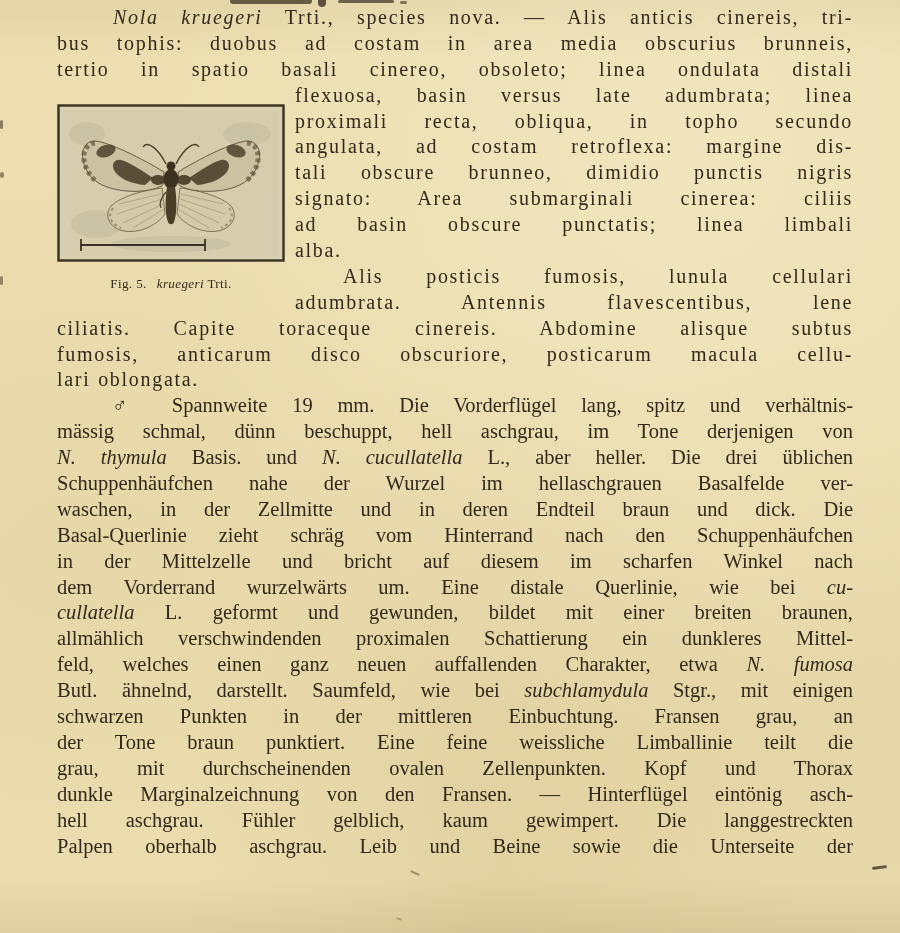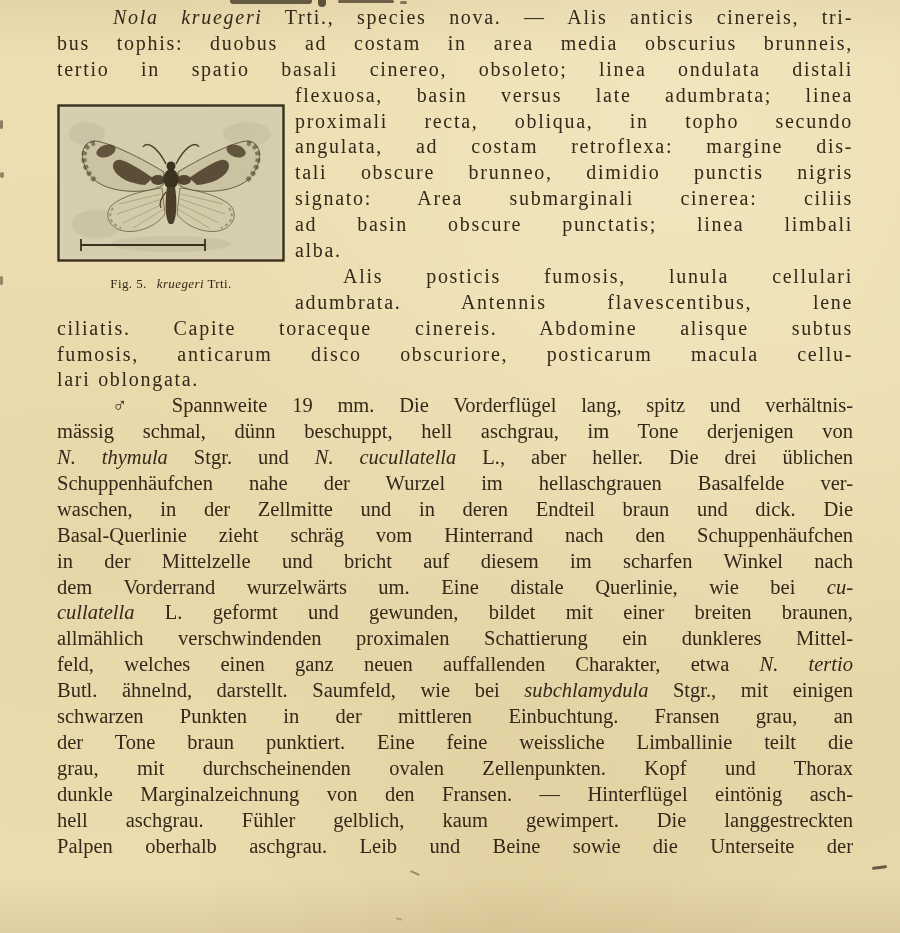--- a/index.html
+++ b/index.html
@@ -74,29 +74,29 @@
       <div class="line latin wrap"><span>signato: Area submarginali cinerea: ciliis</span></div>
       <div class="line latin wrap"><span>ad basin obscure punctatis; linea limbali</span></div>
       <div class="line latin wrap nojust"><span>alba.</span></div>
       <div class="line latin wrap" style="text-indent: 48px;"><span>Alis posticis fumosis, lunula cellulari</span></div>
       <div class="line latin wrap"><span>adumbrata. Antennis flavescentibus, lene</span></div>
       <div class="line latin"><span>ciliatis. Capite toraceque cinereis. Abdomine alisque subtus</span></div>
       <div class="line latin"><span>fumosis, anticarum disco obscuriore, posticarum macula cellu-</span></div>
       <div class="line latin nojust"><span>lari oblongata.</span></div>
       <div class="line" style="text-indent: 55px;"><span>♂ Spannweite 19 mm. Die Vorderflügel lang, spitz und verhältnis-</span></div>
       <div class="line"><span>mässig schmal, dünn beschuppt, hell aschgrau, im Tone derjenigen von</span></div>
-      <div class="line"><i>N. thymula</i><span> Stgr. und </span><i>N. cucullatella</i><span> L., aber heller. Die drei üblichen</span></div>
+      <div class="line"><i>N. thymula</i><span> Basis. und </span><i>N. cucullatella</i><span> L., aber heller. Die drei üblichen</span></div>
       <div class="line"><span>Schuppenhäufchen nahe der Wurzel im hellaschgrauen Basalfelde ver-</span></div>
       <div class="line"><span>waschen, in der Zellmitte und in deren Endteil braun und dick. Die</span></div>
       <div class="line"><span>Basal-Querlinie zieht schräg vom Hinterrand nach den Schuppenhäufchen</span></div>
       <div class="line"><span>in der Mittelzelle und bricht auf diesem im scharfen Winkel nach</span></div>
       <div class="line"><span>dem Vorderrand wurzelwärts um. Eine distale Querlinie, wie bei </span><i>cu-</i></div>
       <div class="line"><i>cullatella</i><span> L. geformt und gewunden, bildet mit einer breiten braunen,</span></div>
       <div class="line"><span>allmählich verschwindenden proximalen Schattierung ein dunkleres Mittel-</span></div>
-      <div class="line"><span>feld, welches einen ganz neuen auffallenden Charakter, etwa </span><i>N. tertio</i></div>
+      <div class="line"><span>feld, welches einen ganz neuen auffallenden Charakter, etwa </span><i>N. fumosa</i></div>
       <div class="line"><span>Butl. ähnelnd, darstellt. Saumfeld, wie bei </span><i>subchlamydula</i><span> Stgr., mit einigen</span></div>
       <div class="line"><span>schwarzen Punkten in der mittleren Einbuchtung. Fransen grau, an</span></div>
       <div class="line"><span>der Tone braun punktiert. Eine feine weissliche Limballinie teilt die</span></div>
       <div class="line"><span>grau, mit durchscheinenden ovalen Zellenpunkten. Kopf und Thorax</span></div>
       <div class="line"><span>dunkle Marginalzeichnung von den Fransen. — Hinterflügel eintönig asch-</span></div>
       <div class="line"><span>hell aschgrau. Fühler gelblich, kaum gewimpert. Die langgestreckten</span></div>
       <div class="line"><span>Palpen oberhalb aschgrau. Leib und Beine sowie die Unterseite der</span></div>
     </div>
 
   <div class="figurebox">

